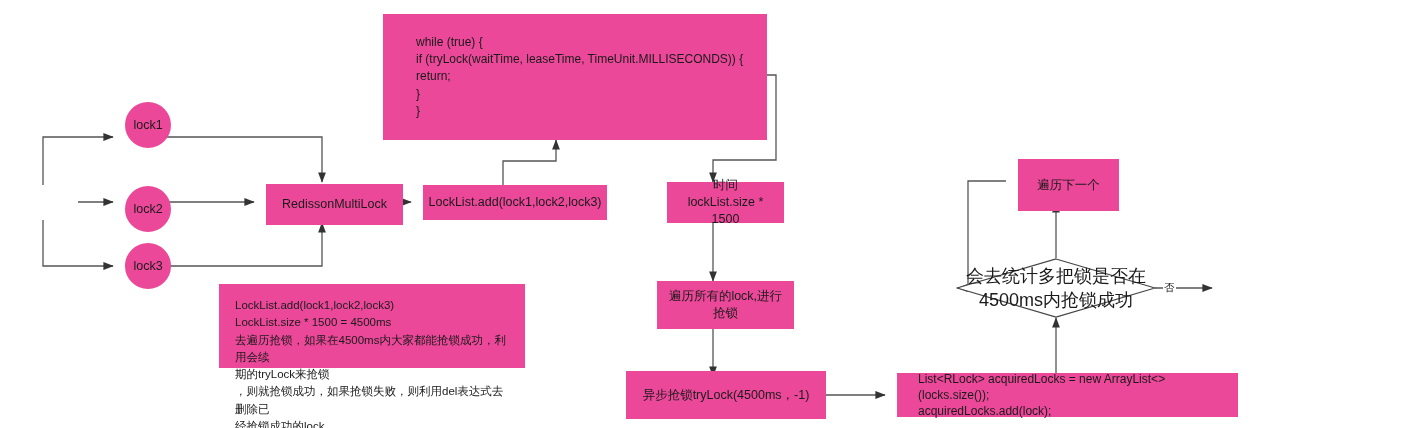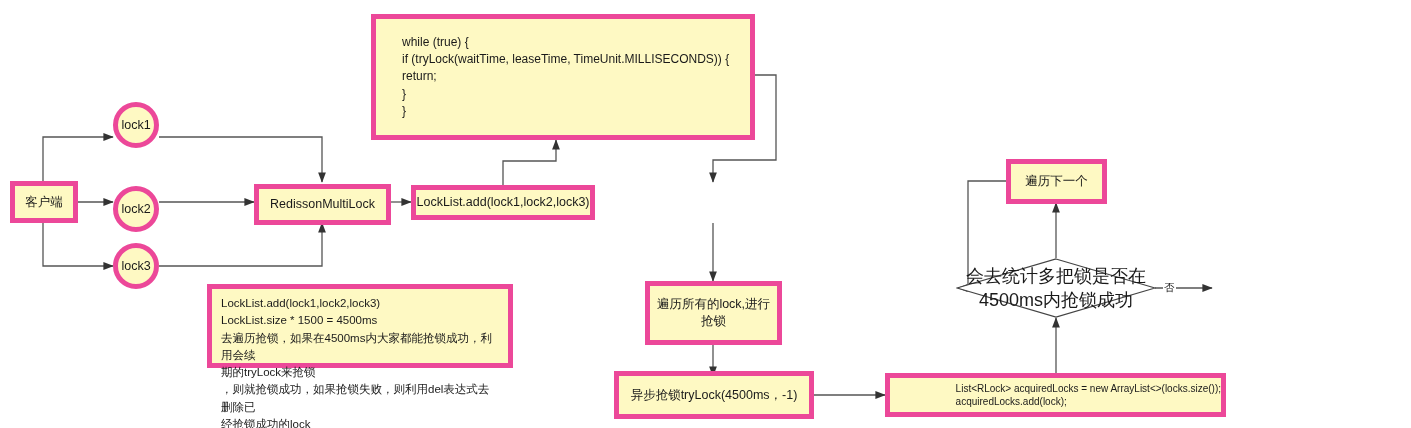--- a/index.html
+++ b/index.html
@@ -21,30 +21,31 @@
     position: absolute;
     left: 0;
     top: 0;
     width: 1411px;
     height: 428px;
     pointer-events: none;
   }
   .node {
     position: absolute;
     box-sizing: border-box;
-    border: 5px solid #ec4899;
-    background: #fef9c3;
+    border: 7px solid #ec4899;
+    background: #ec4899;
     color: #1a1a1a;
     display: flex;
     align-items: center;
     justify-content: center;
     text-align: center;
     line-height: 1.35;
     white-space: pre-line;
     font-size: 12.5px;
+    margin-left: 12px;
   }
   .circle {
     border-radius: 50%;
   }
   .codebox {
     justify-content: flex-start;
     align-items: center;
     text-align: left;
     padding-left: 26px;
     font-size: 12px;
@@ -130,23 +131,20 @@
       <path d="M1056,376 L1056,318"></path>
 
       <path d="M1056,258 L1056,203"></path>
 
       <path d="M1006,181 L968,181 L968,288 L958,288"></path>
 
       <path d="M1155,288 L1212,288"></path>
     </g>
   </svg>
 
-  <div class="node" style="left:10px; top:181px; width:68px; height:42px;">
-    <span>客户端</span>
-  </div>
 
   <div class="node circle" style="left:113px; top:102px; width:46px; height:46px;">
     <span>lock1</span>
   </div>
 
   <div class="node circle" style="left:113px; top:186px; width:46px; height:46px;">
     <span>lock2</span>
   </div>
 
   <div class="node circle" style="left:113px; top:243px; width:46px; height:46px;">
@@ -171,36 +169,40 @@
 
   <div class="node notebox" style="left:207px; top:284px; width:306px; height:84px;">
     <span>LockList.add(lock1,lock2,lock3)
 LockList.size * 1500 = 4500ms
 去遍历抢锁，如果在4500ms内大家都能抢锁成功，利用会续
 期的tryLock来抢锁
 ，则就抢锁成功，如果抢锁失败，则利用del表达式去删除已
 经抢锁成功的lock</span>
   </div>
 
-
-  <div class="node" style="left:645px; top:281px; width:137px; height:64px;">
+  <div class="node" style="left:655px; top:182px; width:117px; height:41px;">
+    <span>时间
+lockList.size * 1500</span>
+  </div>
+
+  <div class="node" style="left:645px; top:281px; width:137px; height:48px;">
     <span>遍历所有的lock,进行
 抢锁</span>
   </div>
 
   <div class="node" style="left:614px; top:371px; width:200px; height:48px;">
     <span>异步抢锁tryLock(4500ms，-1)</span>
   </div>
 
-  <div class="node" style="left:885px; top:373px; width:341px; height:44px; font-size:10px; text-align:left; justify-content:flex-end; padding-left:14px;">
+  <div class="node" style="left:885px; top:373px; width:341px; height:44px; font-size:12px; text-align:left; justify-content:center; padding-left:14px;">
     <span>List&lt;RLock&gt; acquiredLocks = new ArrayList&lt;&gt;(locks.size());
  acquiredLocks.add(lock);</span>
   </div>
 
-  <div class="node" style="left:1006px; top:159px; width:101px; height:45px;">
+  <div class="node" style="left:1006px; top:159px; width:101px; height:52px;">
     <span>遍历下一个</span>
   </div>
 
   <div class="diamond-wrap" style="left:956px; top:258px; width:200px; height:60px;">
     <svg width="200" height="60" xmlns="http://www.w3.org/2000/svg">
       <polygon points="100,1 199,30 100,59 1,30" fill="#ffffff" stroke="#444444" stroke-width="1.2"></polygon>
     </svg>
     <div class="diamond-label">会去统计多把锁是否在
 4500ms内抢锁成功</div>
   </div>

